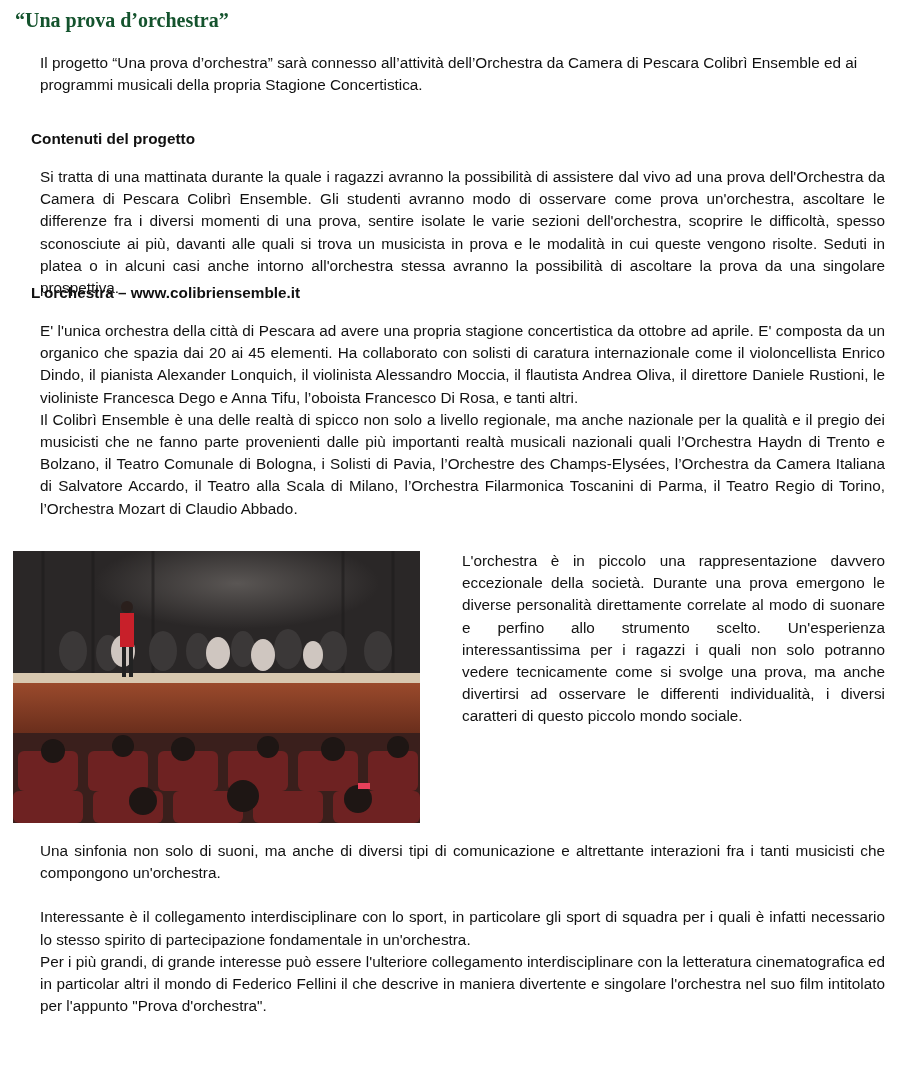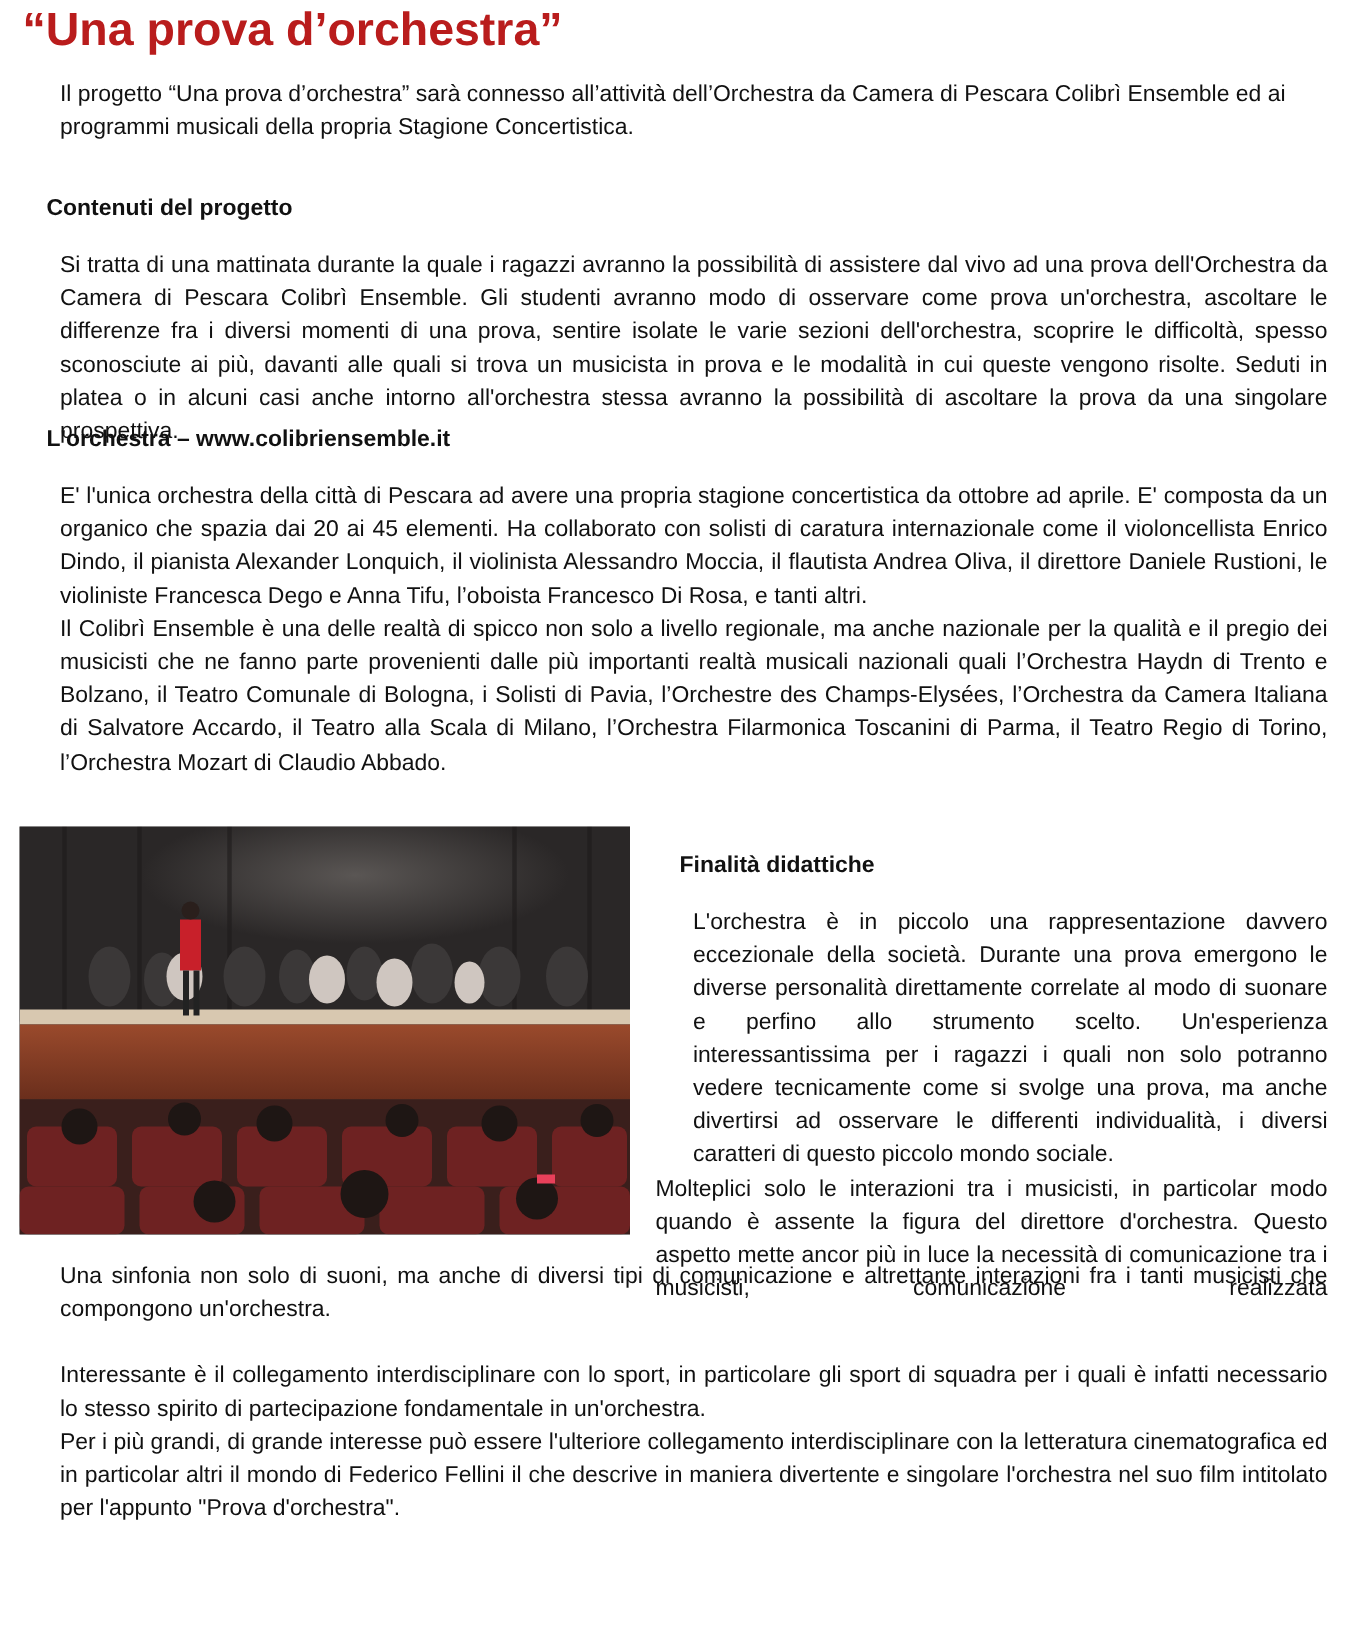--- a/index.html
+++ b/index.html
@@ -15,24 +15,24 @@
       font-family: "Liberation Sans", "DejaVu Sans", sans-serif;
       color: #111111;
     }
     .page {
       position: absolute;
       left: 15px;
       top: 0;
       width: 870px;
     }
     .title {
-      font-family: Liberation Sans, sans-serif;
+      font-family: Liberation Serif, serif;
       font-weight: bold;
-      font-size: 31px;
-      color: #b91c1c;
+      font-size: 20px;
+      color: #14532d;
       margin: 0;
       position: absolute;
       top: 4px;
       left: 0;
       line-height: 32px;
       white-space: nowrap;
     }
     .para {
       font-size: 15.3px;
       line-height: 22.2px;
@@ -161,23 +161,21 @@
         <circle cx="385" cy="196" r="11"></circle>
         <circle cx="130" cy="250" r="14"></circle>
         <circle cx="230" cy="245" r="16"></circle>
         <circle cx="345" cy="248" r="14"></circle>
       </g>
       <rect x="345" y="232" width="12" height="6" fill="#e8405a"></rect>
     </svg>
   </div>
 
   <div class="right-col">
-    <p class="heading">Finalità didattiche</p>
     <p class="para last-left">L'orchestra è in piccolo una rappresentazione davvero eccezionale della società. Durante una prova emergono le diverse personalità direttamente correlate al modo di suonare e perfino allo strumento scelto. Un'esperienza interessantissima per i ragazzi i quali non solo potranno vedere tecnicamente come si svolge una prova, ma anche divertirsi ad osservare le differenti individualità, i diversi caratteri di questo piccolo mondo sociale.</p>
-    <p class="para" style="text-align-last: justify;">Molteplici solo le interazioni tra i musicisti, in particolar modo quando è assente la figura del direttore d'orchestra. Questo aspetto mette ancor più in luce la necessità di comunicazione tra i musicisti, comunicazione realizzata</p>
   </div>
 
   <div class="continue">
     <p class="para last-left">Una sinfonia non solo di suoni, ma anche di diversi tipi di comunicazione e altrettante interazioni fra i tanti musicisti che compongono un'orchestra.</p>
     <div style="height:22px;"></div>
     <p class="para last-left">Interessante è il collegamento interdisciplinare con lo sport, in particolare gli sport di squadra per i quali è infatti necessario lo stesso spirito di partecipazione fondamentale in un'orchestra.</p>
     <p class="para last-left">Per i più grandi, di grande interesse può essere l'ulteriore collegamento interdisciplinare con la letteratura cinematografica ed in particolar altri il mondo di Federico Fellini il che descrive in maniera divertente e singolare l'orchestra nel suo film intitolato per l'appunto "Prova d'orchestra".</p>
   </div>
 
 </div>

